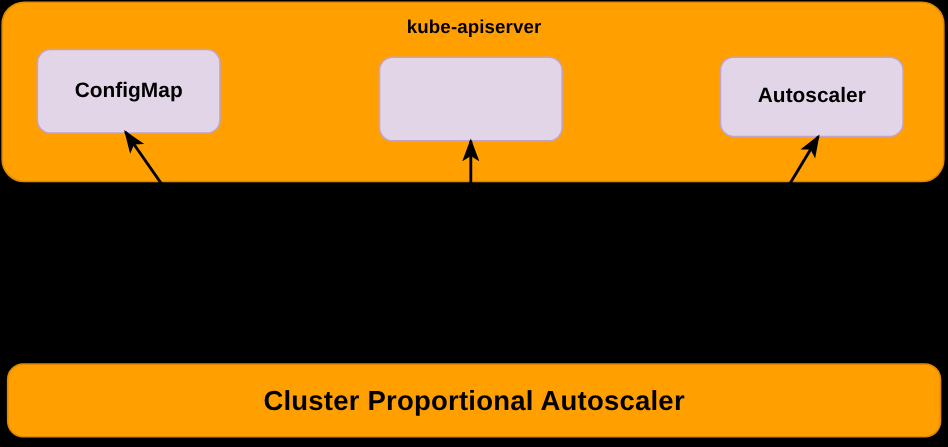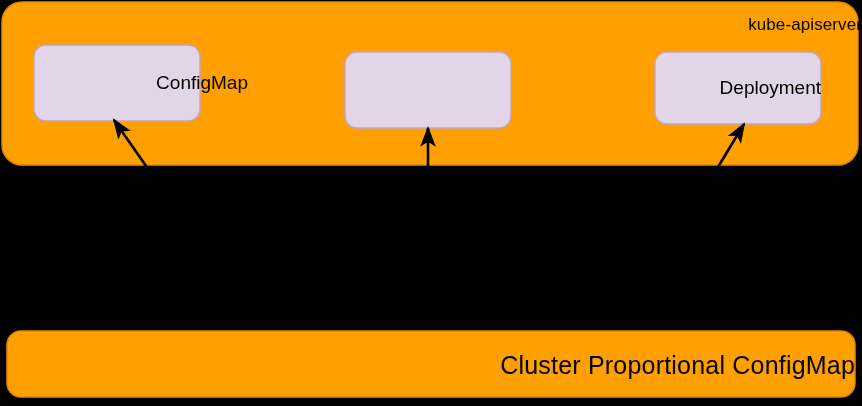--- a/index.html
+++ b/index.html
@@ -21,39 +21,38 @@
   #svg-layer {
     position: absolute;
     left: 0;
     top: 0;
     width: 862px;
     height: 406px;
   }
   .node-label {
     position: absolute;
     color: #000000;
-    font-weight: normal;
-    text-align: right;
+    font-weight: bold;
+    text-align: center;
     white-space: nowrap;
     line-height: 1;
     pointer-events: none;
   }
   #apiserver-title {
     left: 0;
     top: 16px;
     width: 862px;
     font-size: 17px;
     letter-spacing: 0.1px;
   }
   #configmap-label {
     left: 34px;
     top: 73px;
     width: 166px;
     font-size: 19px;
-    padding-left: 48px;
   }
   #node-label {
     left: 345px;
     top: 79px;
     width: 166px;
     font-size: 19px;
   }
   #deployment-label {
     left: 655px;
     top: 78px;
@@ -96,17 +95,17 @@
     <line x1="712" y1="177" x2="744" y2="124" stroke="#000000" stroke-width="2.6" marker-end="url(#arrowhead)"></line>
 
     <rect x="7" y="331" width="848" height="66" rx="14" ry="14" fill="#FFA000" stroke="#E08900" stroke-width="1.5"></rect>
   </svg>
 
   <div class="node-label" id="apiserver-title">kube-apiserver</div>
 
   <div class="node-label" id="configmap-label">ConfigMap</div>
 
 
-  <div class="node-label" id="deployment-label">Deployment</div>
+  <div class="node-label" id="deployment-label">Autoscaler</div>
 
-  <div class="node-label" id="cps-label">Cluster Proportional ConfigMap</div>
+  <div class="node-label" id="cps-label">Cluster Proportional Autoscaler</div>
 
 </div>
 
 </body></html>

